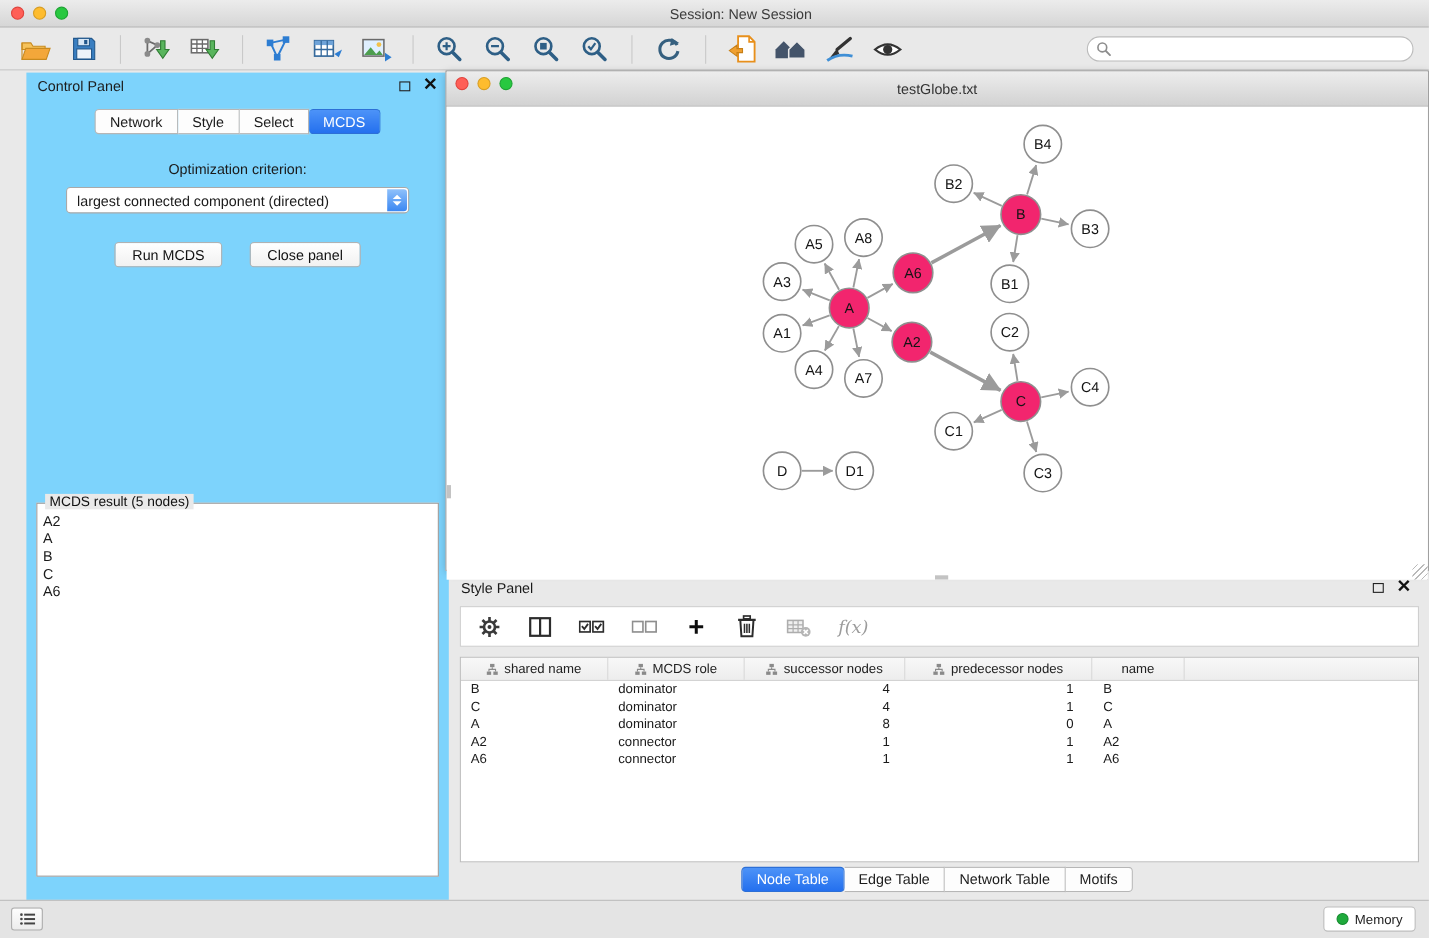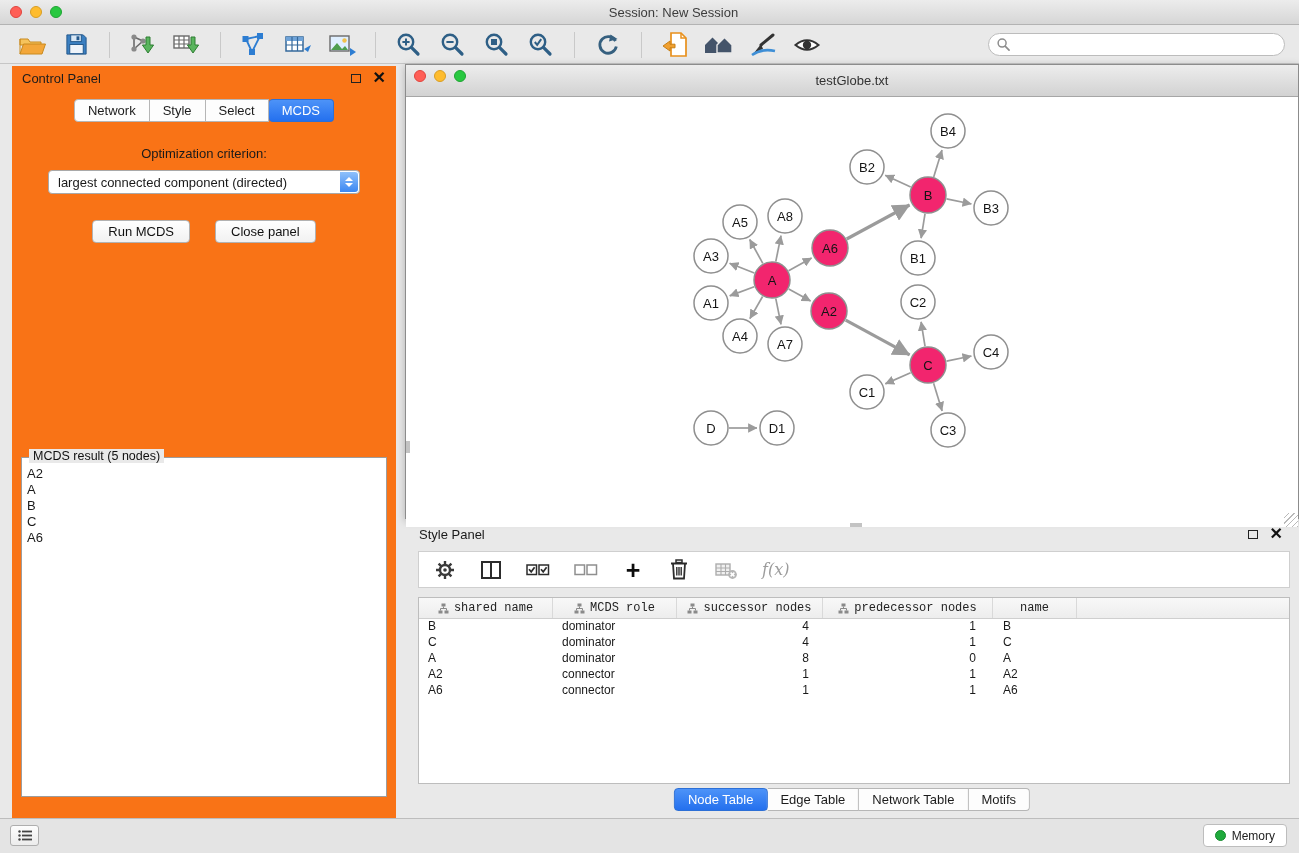--- a/index.html
+++ b/index.html
@@ -20,21 +20,21 @@
   
   .toolbar { position:absolute; left:0; top:26px; width:100%; height:38px;
     display:flex; align-items:center; padding:0 14px; gap:8px; border-bottom:1px solid #c6c6c6; }
   .tb-btn { width:36px; height:32px; display:flex; align-items:center; justify-content:center; border-radius:4px; }
   .tb-sep { width:1px; height:26px; background:#c9c9c9; margin:0 7px; }
   .search-wrap { margin-left:auto; width:297px; height:23px; border:1px solid #bcbcbc; border-radius:12px;
     background:#fff; display:flex; align-items:center; padding:0 8px; gap:5px; }
   .search-wrap input { border:none; outline:none; flex:1; font-size:12px; background:transparent; font-family:"Liberation Sans",sans-serif; }
 
   
-  .control-panel { position:absolute; left:12px; top:66px; width:384px; height:754px; background:#f97316; }
+  .control-panel { position:absolute; left:24px; top:66px; width:384px; height:754px; background:#7dd3fc; }
   .panel-header { height:24px; display:flex; align-items:center; padding:0 10px; font-size:13px; color:#1c1c1c; }
   .hicons { margin-left:auto; display:flex; gap:12px; align-items:center; }
   .float-icon { width:10px; height:9px; border:1.6px solid #222; background:transparent; }
   .close-x { font-size:16px; font-weight:bold; color:#111; line-height:12px; }
 
   .cp-tabs { display:flex; justify-content:center; margin-top:9px; }
   .seg { font-size:13px; padding:3px 13px; background:#fdfdfd; border:1px solid #b6b6b6; border-left:none; color:#1c1c1c; cursor:default; }
   .seg.first { border-left:1px solid #b6b6b6; border-radius:4px 0 0 4px; }
   .seg.last { border-radius:0 4px 4px 0; }
   .seg.active { background:linear-gradient(#4d93f8,#2470ee); color:#fff; border-color:#2c6fd6; border-radius:4px; }
@@ -76,21 +76,21 @@
   .table-panel { position:absolute; left:405px; top:522px; width:894px; height:292px; }
   .tp-header { height:24px; display:flex; align-items:center; padding:0 16px 0 14px; font-size:13px; }
   .tp-toolbar { position:absolute; left:13px; top:29px; right:9px; height:37px; background:#fff;
     border:1px solid #cfcfcf; display:flex; align-items:center; gap:24px; padding:0 15px; }
   .tpt-btn { display:flex; align-items:center; justify-content:center; min-width:22px; height:24px; }
   .plus-glyph { font-size:25px; font-weight:bold; color:#0d0d0d; line-height:20px; }
   .fx-label { font-family:"DejaVu Serif",serif; font-style:italic; font-size:16px; color:#9c9c9c; }
 
   .tp-table { position:absolute; left:13px; top:75px; right:9px; bottom:30px; background:#fff; border:1px solid #bdbdbd; overflow:hidden; }
   .thead { display:flex; height:21px; background:linear-gradient(#f8f8f8,#ededed); border-bottom:1px solid #cfcfcf; font-size:12px; color:#222; }
-  .th { display:flex; align-items:center; justify-content:center; gap:5px; border-right:1px solid #d9d9d9;font-family:Liberation Mono, monospace; }
+  .th { display:flex; align-items:center; justify-content:center; gap:5px; border-right:1px solid #d9d9d9; }
   .c0{width:134px;} .c1{width:124px;} .c2{width:146px;} .c3{width:170px;} .c4{width:84px;} .cf{flex:1; border-right:none;}
   .tbody { font-size:12px; }
   .trow { display:flex; height:16px; line-height:15px; }
   .tcell { overflow:hidden; white-space:nowrap; }
   .tcell.c0 { padding-left:9px; }
   .tcell.c1 { padding-left:9px; }
   .tcell.c2 { text-align:right; padding-right:14px; }
   .tcell.c3 { text-align:right; padding-right:17px; }
   .tcell.c4 { padding-left:10px; }
 

